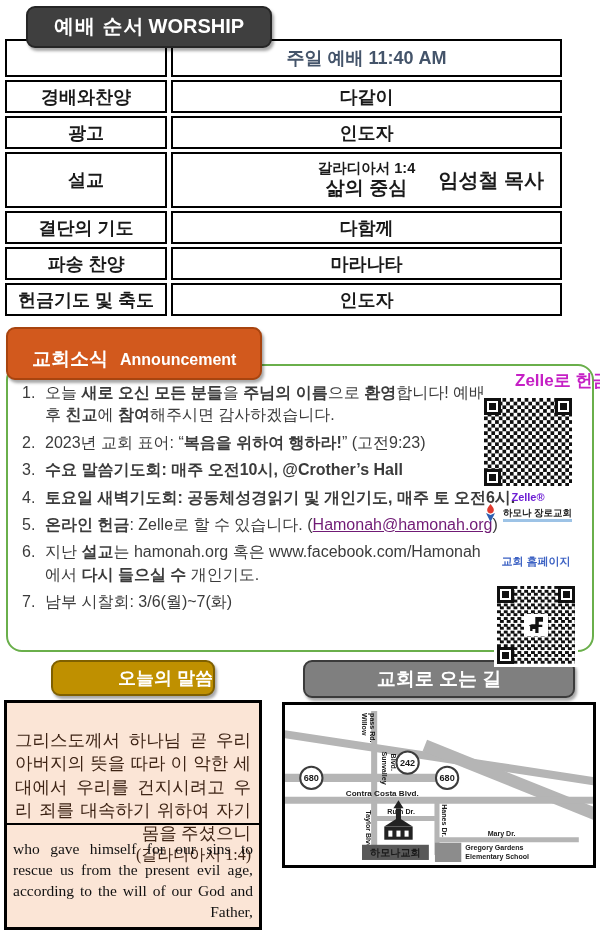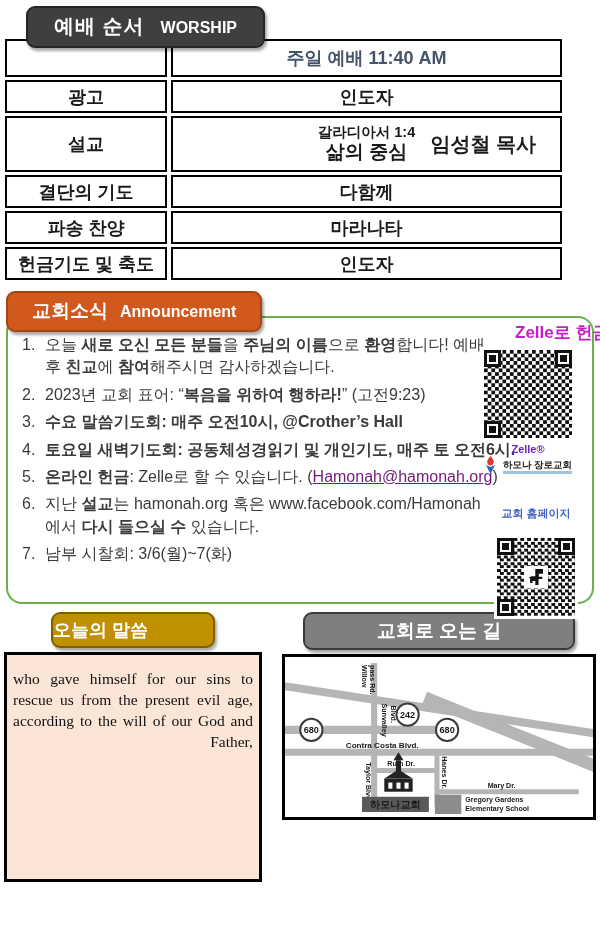--- a/index.html
+++ b/index.html
@@ -4,42 +4,42 @@
 <style>
   html,body{margin:0;padding:0;background:#fff;}
   .page{position:relative;width:600px;height:933px;background:#fff;overflow:hidden;
         font-family:"Liberation Sans",sans-serif;color:#1a1a1a;}
 
   
   .pill{display:inline-block;border-radius:9px;color:#fff;font-weight:bold;
         box-shadow:2px 3px 3px rgba(0,0,0,.35);}
   .worship-pill{position:absolute;top:6px;left:26px;z-index:3;background:#3f3f3f;
         border:2px solid #262626;padding:5px 26px 6px;font-size:20px;letter-spacing:1px;}
-  .worship-pill .en{font-size:16px;margin-left:16px;letter-spacing:0;}
+  .worship-pill .en{font-size:20px;margin-left:4px;letter-spacing:0;}
   .ann-pill{position:relative;z-index:3;margin:8px 0 0 6px;background:#d2591d;
-        border:2px solid #a8440f;padding:5px 24px 6px;font-size:19px;}
+        border:2px solid #a8440f;padding:17px 24px 6px;font-size:19px;}
   .ann-pill .en{font-size:16px;margin-left:12px;}
-  .gold-pill{display:block;margin:0 auto;width:160px;text-align:left;background:#bf9000;
+  .gold-pill{display:block;margin:0 auto;width:160px;text-align:right;background:#bf9000;
         border:2px solid #7f6000;font-size:18px;padding:4px 0;}
   .gray-pill{display:block;margin:0 auto;width:268px;text-align:center;background:#7f7f7f;
         border:2px solid #3b3b3b;font-size:19px;padding:4px 0;}
 
   
   table.worship{margin:36px 0 0 1px;width:565px;border-collapse:separate;border-spacing:4px 3px;}
   table.worship td{border:2px solid #000;background:#fff;text-align:center;vertical-align:middle;
         font-weight:bold;font-size:18px;padding:2px 4px;}
   td.l{width:150px;font-size:17px;}
   td.r{position:relative;}
   tr.h td{height:30px;}
   tr.n td{height:25px;}
   td.time{color:#44546a;font-size:18px;}
   tr.sermon-row td{height:48px;}
   .passage{font-size:14.5px;line-height:1.15;}
   .stitle{font-size:19px;line-height:1.2;}
-  .preacher{position:absolute;right:24px;top:50%;transform:translateY(-50%);font-size:20px;}
+  .preacher{position:absolute;right:16px;top:50%;transform:translateY(-50%);font-size:20px;}
 
   
   .green-box{position:relative;z-index:1;margin:-16px 6px 0;height:288px;box-sizing:border-box;
         border:2px solid #6aaf4b;border-radius:16px;padding:16px 10px 8px 14px;}
   .item{display:flex;font-size:16px;color:#3b3b3b;line-height:1.4;margin-bottom:5px;}
   .item .num{flex:0 0 23px;}
   .item .txt{flex:1;}
   .pr1 .txt{padding-right:96px;}
   .pr2 .txt{padding-right:86px;}
   .link{color:#701a75;text-decoration:underline;}
@@ -92,20 +92,24 @@
     <span>예배 순서</span><span class="en">WORSHIP</span>
   </div>
 
   <table class="worship">
     <tbody>
         <tr class="h">
       <td class="l"></td>
       <td class="r time">주일 예배 11:40 AM</td>
     </tr>
     <tr class="n">
+      <td class="l">경배와찬양</td>
+      <td class="r">다같이</td>
+    </tr>
+    <tr class="n">
       <td class="l">광고</td>
       <td class="r">인도자</td>
     </tr>
     <tr class="sermon-row">
       <td class="l">설교</td>
       <td class="r">
         <div class="passage">갈라디아서 1:4</div>
         <div class="stitle">삶의 중심</div>
         <div class="preacher">임성철 목사</div>
       </td>
@@ -146,21 +150,21 @@
     <div class="item">
       <span class="num">4.</span>
       <span class="txt"><b>토요일 새벽기도회: 공동체성경읽기 및 개인기도, 매주 토 오전6시.</b></span>
     </div>
     <div class="item">
       <span class="num">5.</span>
       <span class="txt"><b>온라인 헌금</b><span>: Zelle로 할 수 있습니다. (</span><span class="link">Hamonah@hamonah.org</span><span>)</span></span>
     </div>
     <div class="item pr2">
       <span class="num">6.</span>
-      <span class="txt"><span>지난 </span><b>설교</b><span>는 hamonah.org 혹은 www.facebook.com/Hamonah 에서 </span><b>다시 들으실 수</b><span> 있습니다.</span></span>
+      <span class="txt"><span>지난 </span><b>설교</b><span>는 hamonah.org 혹은 www.facebook.com/Hamonah 에서 </span><b>다시 들으실 수</b><span> 개인기도.</span></span>
     </div>
     <div class="item pr2">
       <span class="num">7.</span>
       <span class="txt"><span>남부 시찰회: 3/6(월)~7(화)</span></span>
     </div>
 
     <div class="zelle-block">
       <div class="zelle-label">Zelle로 헌금하기</div>
       <div class="qr">
         <span class="f tl"></span>
@@ -193,20 +197,24 @@
           </span>
       </div>
     </div>
   </div>
 
   
   <div class="bottom">
     <div class="col-left">
       <div class="pill gold-pill">오늘의 말씀</div>
       <div class="scripture-box">
+        <div class="kor-wrap">
+          <div class="kor">그리스도께서 하나님 곧 우리 아버지의 뜻을 따라 이 악한 세대에서 우리를 건지시려고 우리 죄를 대속하기 위하여 자기 몸을 주셨으니</div>
+          <div class="kor-ref">(갈라디아서 1:4)</div>
+        </div>
         <div class="eng-wrap">
           <div class="eng">who gave himself for our sins to rescue us from the present evil age, according to the will of our God and Father,</div>
 
         </div>
       </div>
     </div>
 
     <div class="col-right">
       <div class="pill gray-pill">교회로 오는 길</div>
       <div class="map-box">

